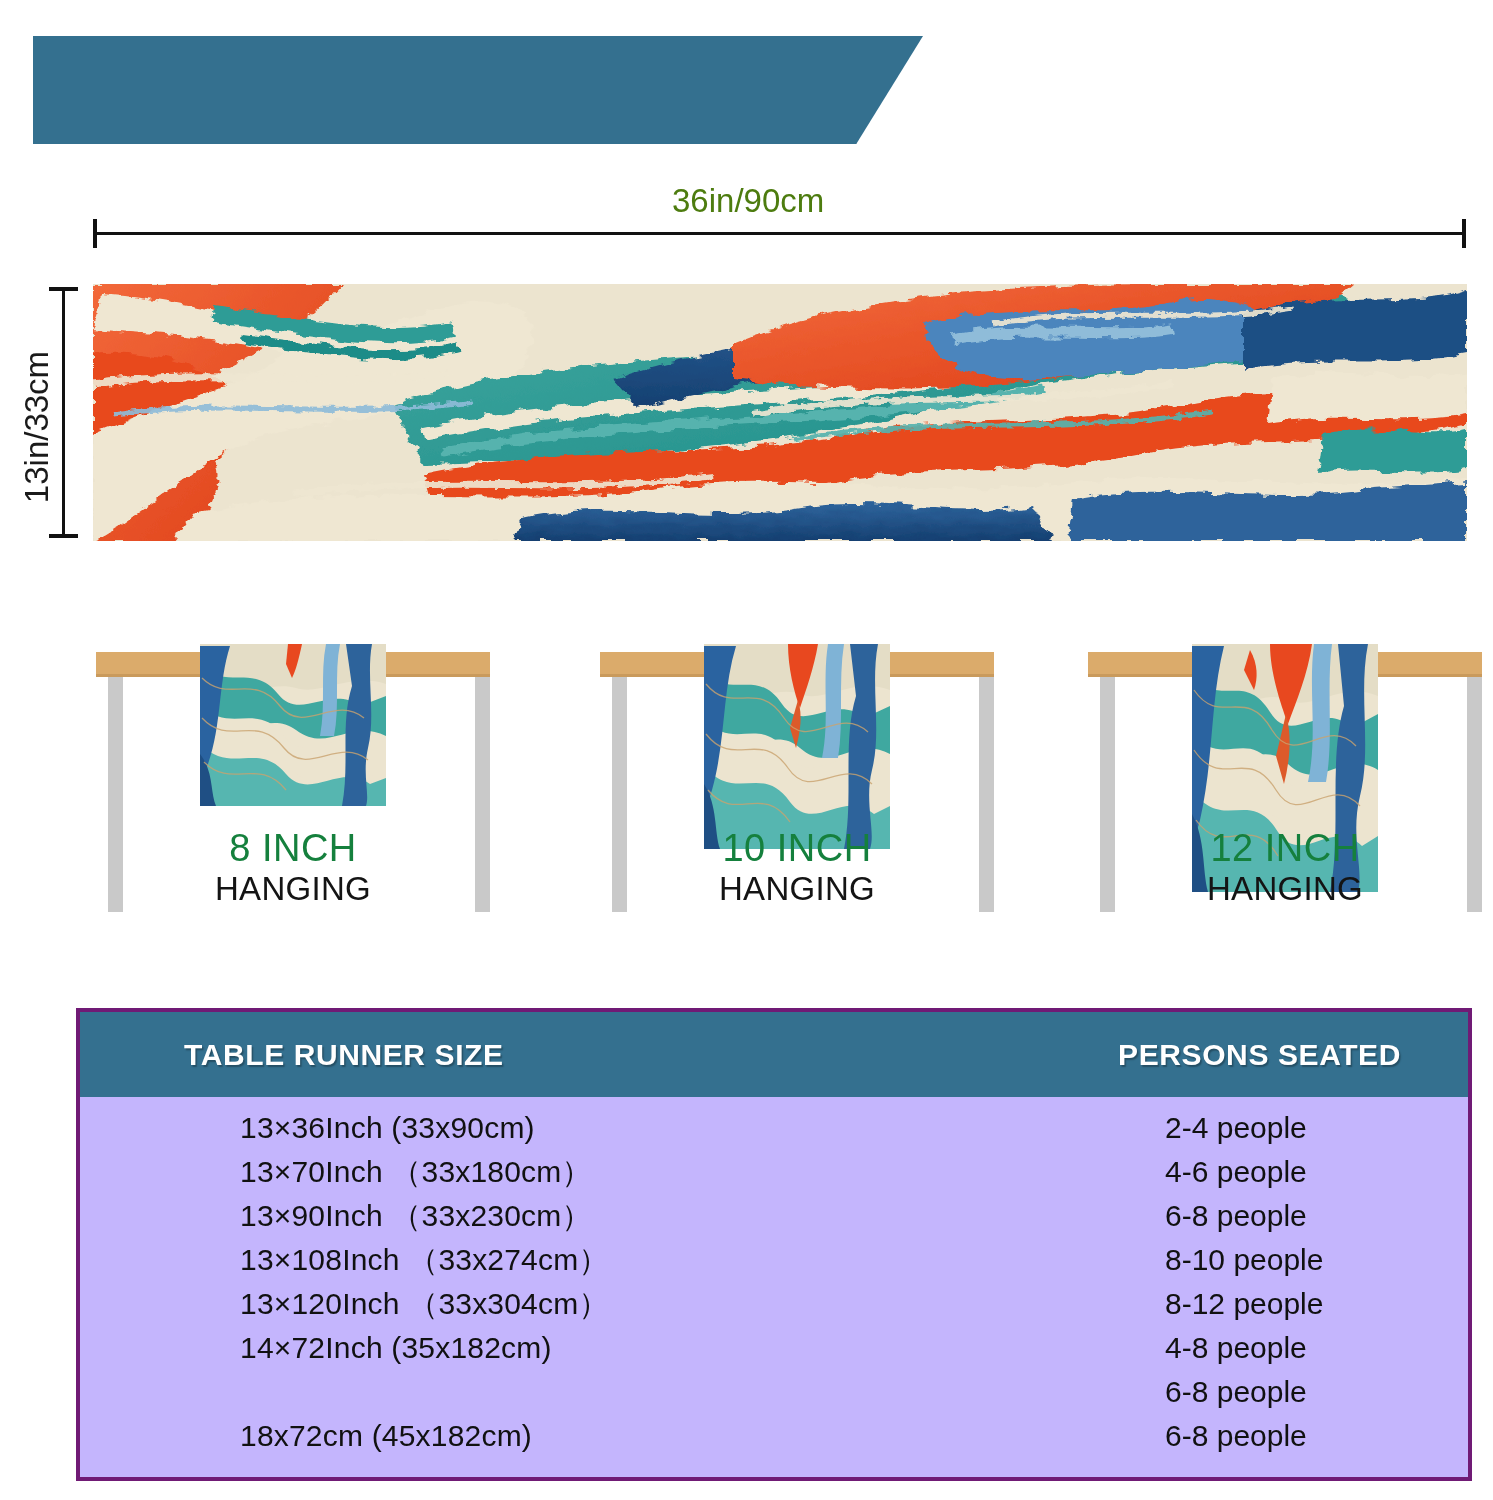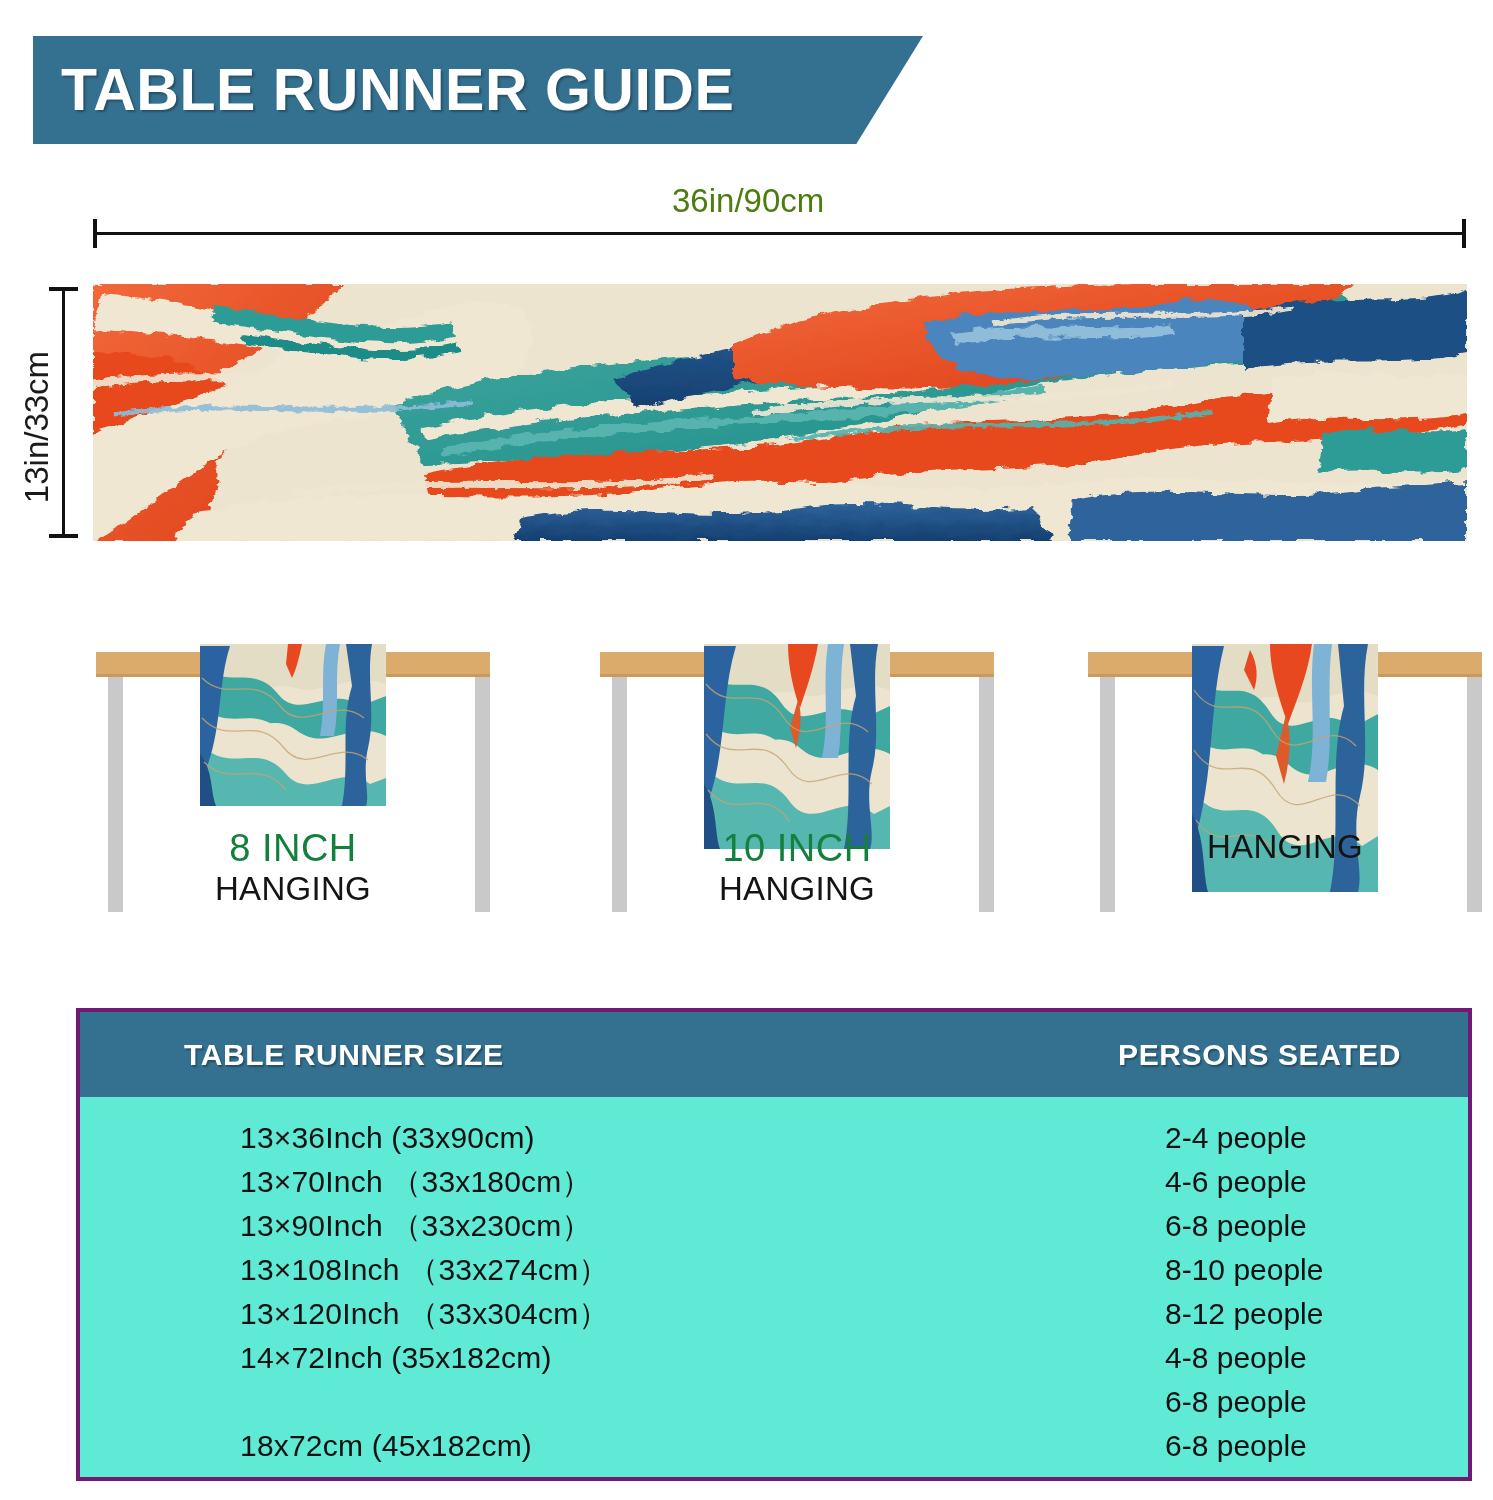--- a/index.html
+++ b/index.html
@@ -171,21 +171,21 @@
     color: #fff;
     font-size: 30px;
     font-weight: bold;
     letter-spacing: 0.6px;
     text-shadow: 1.5px 1.5px 1.5px rgba(0,0,0,0.3);
     white-space: nowrap;
   }
   .th-size    { position: absolute; left: 104px; }
   .th-persons { position: absolute; right: 67px; }
 
-  .tbl-body { position: relative; background: #5eead4; height: 380px; padding-top: 19px; }
+  .tbl-body { position: relative; background: #c4b5fd; height: 380px; padding-top: 9px; }
   .trow {
     display: flex;
     align-items: center;
     height: 44px;
   }
   .td-size {
     position: absolute;
     left: 160px;
     font-size: 30px;
     color: #111;
@@ -201,21 +201,20 @@
   }
   .trow-rel { position: relative; }
 </style>
 </head>
 <body>
 
 <div id="page">
 
   <div class="banner-wrap">
     <div class="banner-shape"></div>
-    <div class="banner-title">TABLE RUNNER GUIDE</div>
   </div>
 
   <div class="width-label">36in/90cm</div>
   <div class="dim-h"></div>
   <div class="dim-v"></div>
   <div class="height-label">13in/33cm</div>
 
   <div class="runner-main">
     <svg class="art" viewBox="0 0 1374 257" preserveAspectRatio="none">
       <defs>
@@ -365,20 +364,21 @@
           <path d="M94,70 C100,92 98,116 92,140 L84,112 Z" fill="#dd5a2a"></path>
           <path d="M58,6 C66,20 66,34 62,46 L52,26 Z" fill="#e8481f"></path>
           <g stroke="#caa36f" stroke-width="1.3" fill="none" opacity="0.8">
             <path d="M2,46 C28,84 54,40 80,86 C104,126 134,70 164,102"></path>
             <path d="M2,106 C30,148 56,100 84,146 C108,186 138,128 168,162"></path>
             <path d="M4,176 C32,216 58,166 86,212"></path>
           </g>
         </svg>
       </div>
       <div class="hang-label" style="top:228px;">
+        <span class="hang-inch">12 INCH</span>
         <span class="hang-word">HANGING</span>
       </div>
     </div>
   </div>
 
   <div class="size-table">
     <div class="tbl-head">
       <span class="th th-size">TABLE RUNNER SIZE</span>
       <span class="th th-persons">PERSONS SEATED</span>
     </div>

